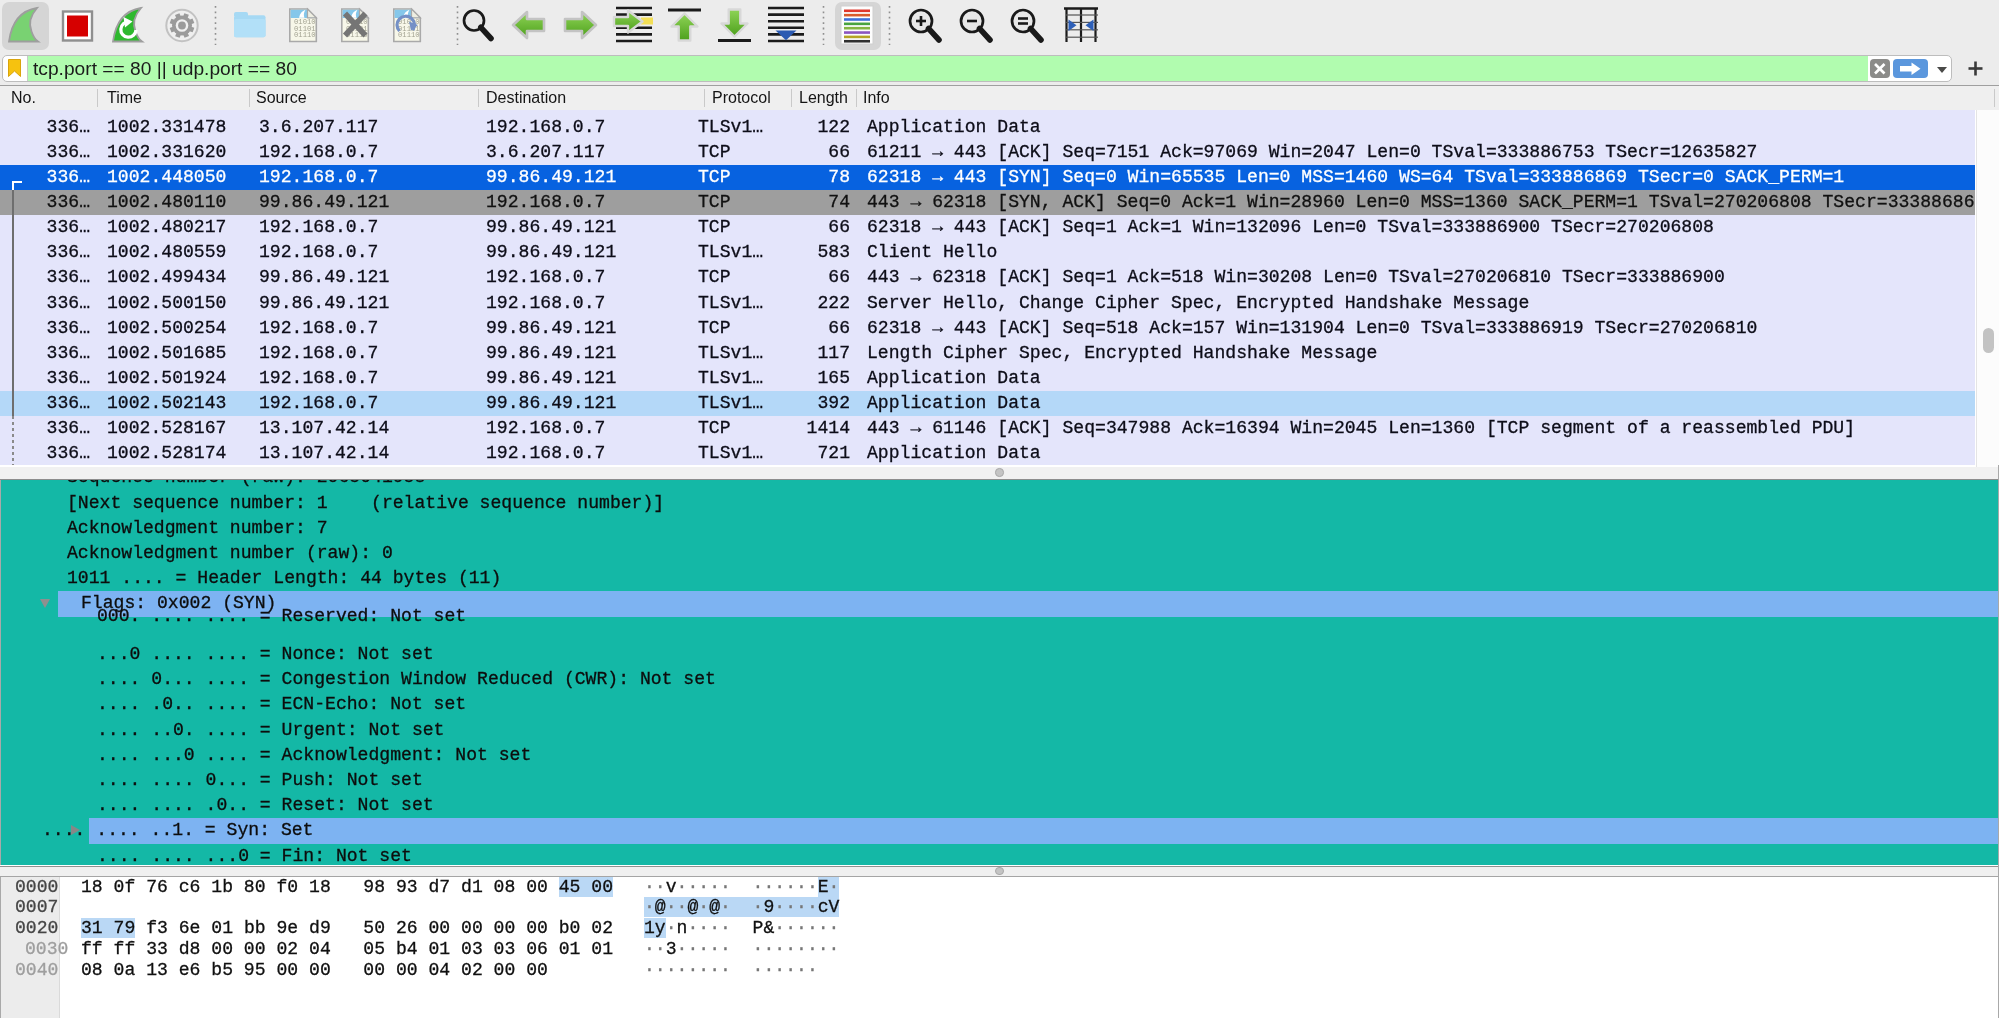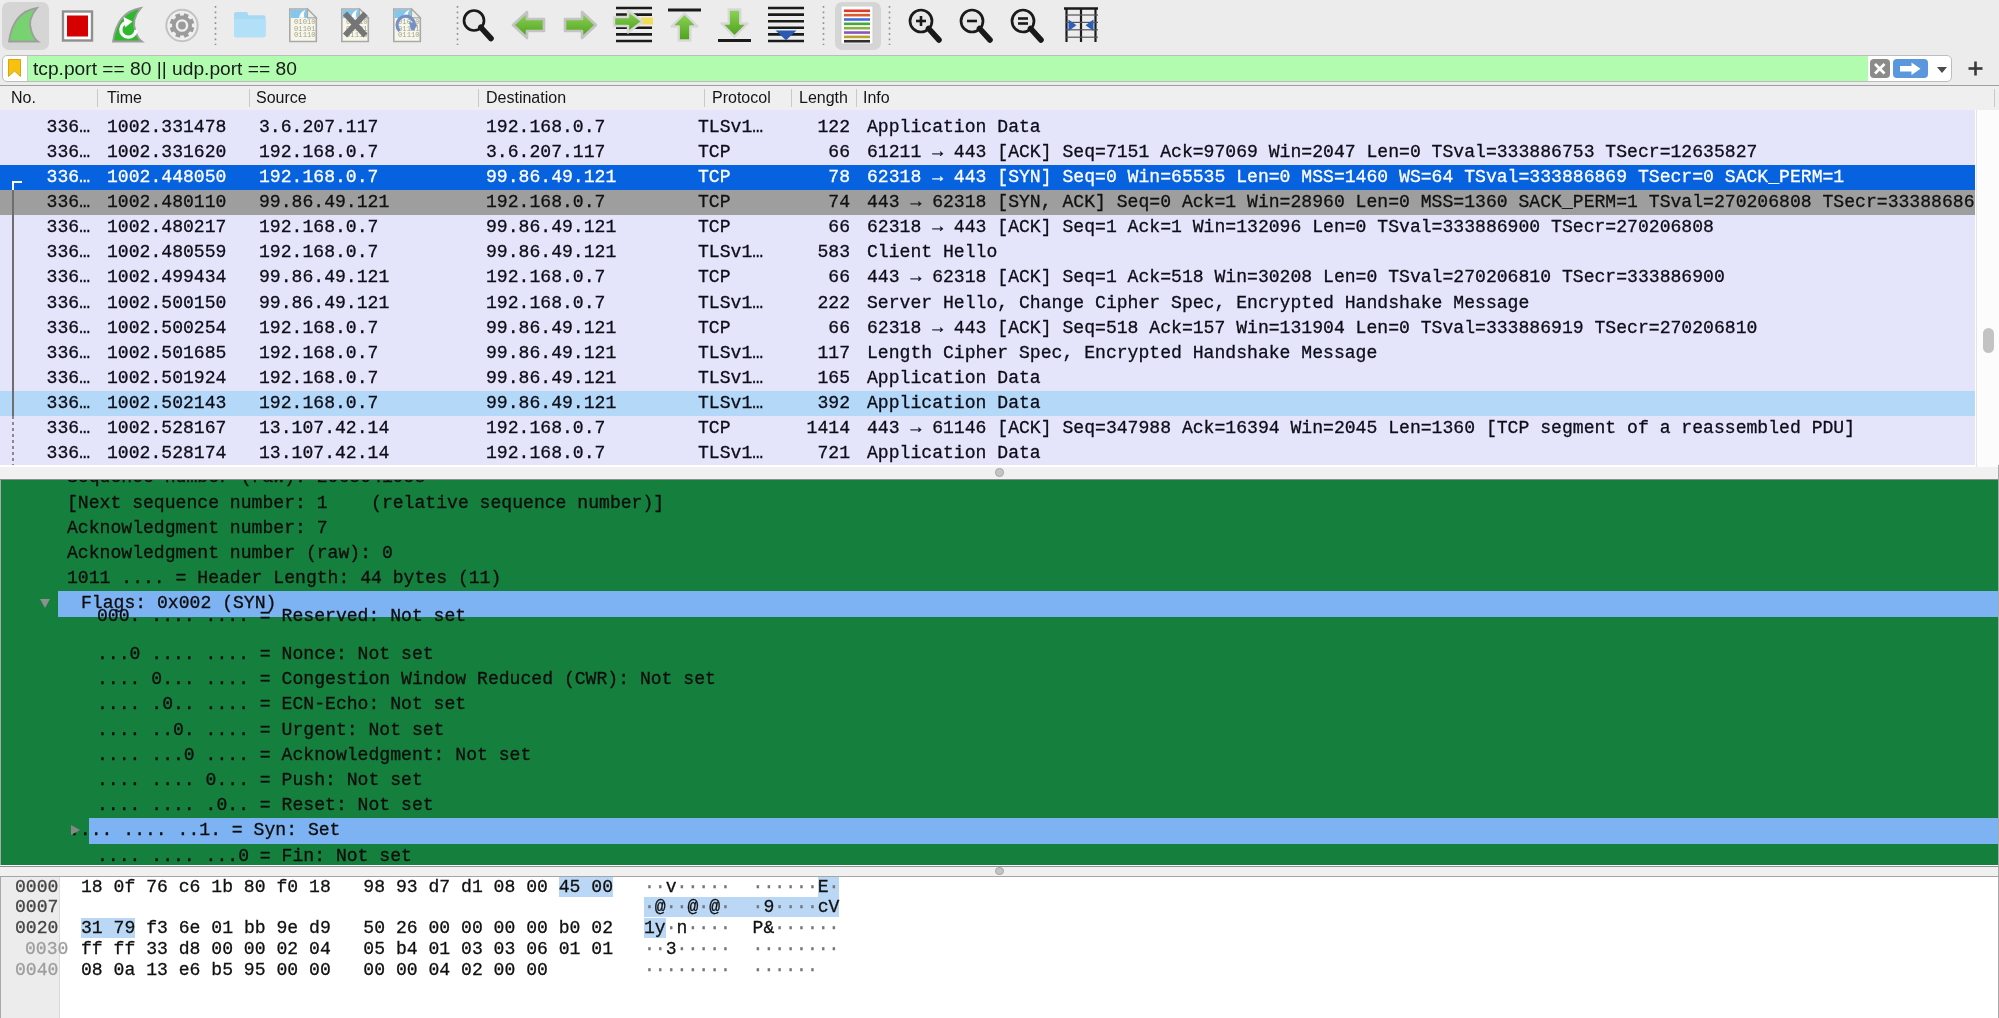--- a/index.html
+++ b/index.html
@@ -13,21 +13,21 @@
 #hdrline{left:0;top:85px;width:1999px;height:1px;background:#9f9f9f}
 #header{left:0;top:86px;width:1999px;height:24px;background:#efefef;font-size:16px;color:#151515}
 .hsep{position:absolute;top:3px;width:1px;height:18px;background:#c9c9c9}
 .hlab{position:absolute;top:0;height:24px;line-height:24px}
 #list{left:0;top:110px;width:1999px;height:355px;background:#fff;overflow:hidden}
 .row{position:absolute;left:0;width:1975px;height:26px;overflow:hidden}
 .row span{position:absolute;top:0;height:25.14px;line-height:25.14px}
 .c-no{left:0;width:90px;text-align:right}
 .c-t{left:107px}.c-s{left:259px}.c-d{left:486px}.c-p{left:698px}
 .c-l{left:760px;width:90px;text-align:right}.c-i{left:867px;width:1110px}
-#details{left:0;top:480.2px;width:1999px;height:385.3px;background:#15803d;overflow:hidden;
+#details{left:0;top:480.2px;width:1999px;height:385.3px;background:#14b8a6;overflow:hidden;
   border-left:1px solid #a9a9a9}
 .dl{position:absolute;left:0;width:1999px;height:25.22px;line-height:25.22px;color:#0d0d0d}
 #hexpane{left:0;top:876.8px;width:1999px;height:141.2px;background:#fff;
   border-left:1px solid #a9a9a9}
 #gutter{left:0;top:0;width:59px;height:141px;background:#ececec;border-right:1px solid #dadada}
 .hx{position:absolute;height:21px;line-height:21px;color:#101010}
 .hl{background:#bad8f5}
 </style></head><body>
 <div id="toolbar" class="abs"></div>
 <svg class="abs" style="left:0;top:0" width="1999" height="85">
@@ -215,21 +215,21 @@
     <div class="abs" style="left:39px;top:119.10px;width:0;height:0;border-left:5.8px solid transparent;border-right:5.8px solid transparent;border-top:9.5px solid #8f8f8f"></div>
     <div class="dl mono" style="top:124px;padding-left:96px">000. .... .... = Reserved: Not set</div>
     <div class="dl mono" style="top:161.74px;padding-left:96px">...0 .... .... = Nonce: Not set</div>
     <div class="dl mono" style="top:186.96px;padding-left:96px">.... 0... .... = Congestion Window Reduced (CWR): Not set</div>
     <div class="dl mono" style="top:212.18px;padding-left:96px">.... .0.. .... = ECN-Echo: Not set</div>
     <div class="dl mono" style="top:237.40px;padding-left:96px">.... ..0. .... = Urgent: Not set</div>
     <div class="dl mono" style="top:262.62px;padding-left:96px">.... ...0 .... = Acknowledgment: Not set</div>
     <div class="dl mono" style="top:287.84px;padding-left:96px">.... .... 0... = Push: Not set</div>
     <div class="dl mono" style="top:313.06px;padding-left:96px">.... .... .0.. = Reset: Not set</div>
     <div class="abs" style="left:88px;top:338.28px;width:1909.0px;height:25.22px;background:#7db3f2"></div>
-    <div class="dl mono" style="top:338.28px;padding-left:68px">.... .... ..1. = Syn: Set</div>
+    <div class="dl mono" style="top:338.28px;padding-left:41px">.... .... ..1. = Syn: Set</div>
     <div class="abs" style="left:70px;top:345.28px;width:0;height:0;border-top:5.8px solid transparent;border-bottom:5.8px solid transparent;border-left:9.5px solid #878787"></div>
     <div class="dl mono" style="top:363.50px;padding-left:96px">.... .... ...0 = Fin: Not set</div>
   </div>
 <div class="abs" style="left:0;top:865.5px;width:1999px;height:1.2px;background:#909090"></div>
 <div class="abs" style="left:0;top:866.7px;width:1999px;height:9px;background:#f0f0f0"></div>
 <div class="abs" style="left:0;top:875.7px;width:1999px;height:1.1px;background:#a5a5a5"></div>
 <div class="abs" style="left:995.3px;top:866.9px;width:8.4px;height:8.4px;border-radius:50%;background:#c4c4c4;border:1px solid #a9a9a9"></div>
 <div id="hexpane" class="abs">
     <div id="gutter" class="abs"></div>
     <div class="hx mono" style="left:14px;top:-0.3px;color:#464646">0000</div>

